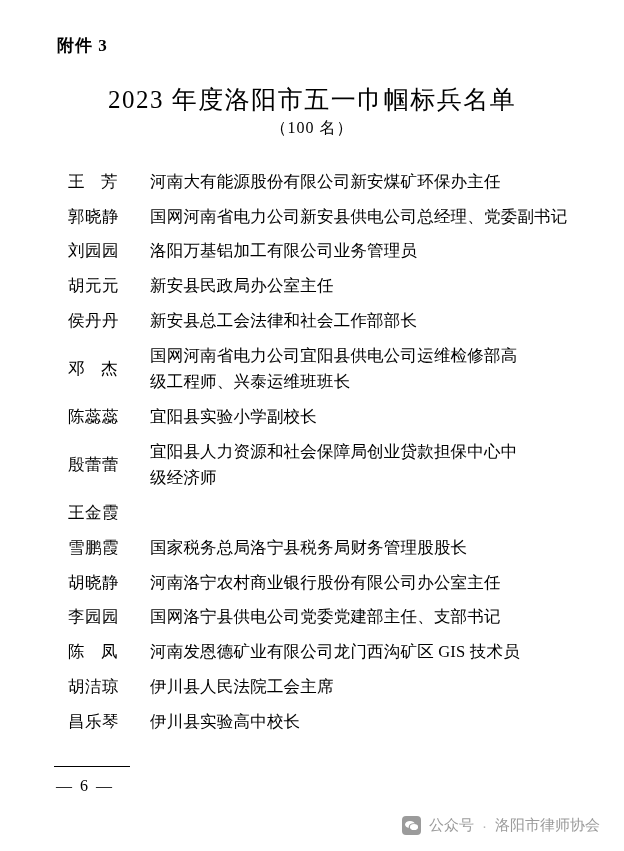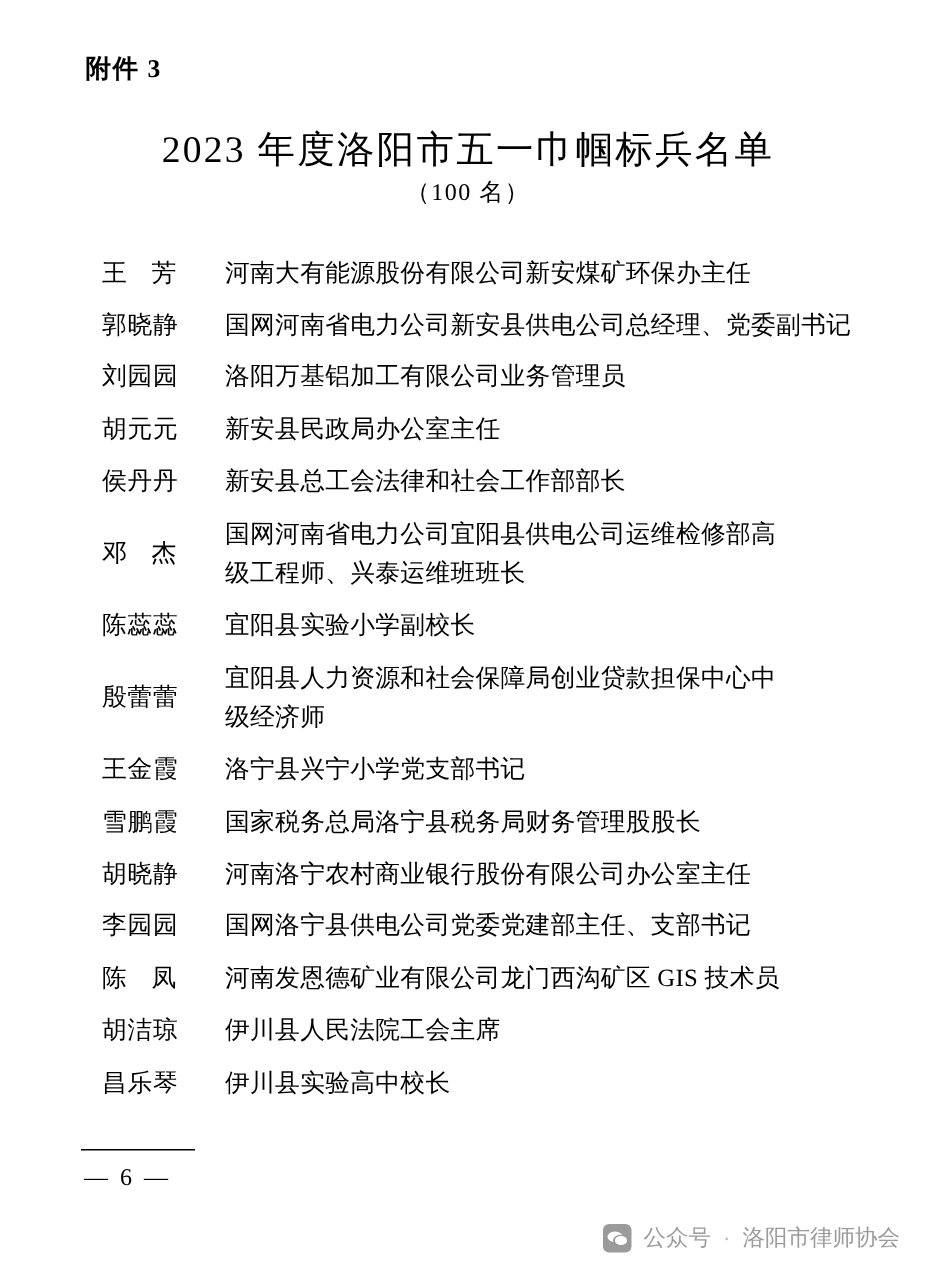--- a/index.html
+++ b/index.html
@@ -195,21 +195,20 @@
     <div class="entry">
       <div class="entry-name">殷蕾蕾</div>
       <div class="entry-desc">
         <span>宜阳县人力资源和社会保障局创业贷款担保中心中</span>
         <span class="cont">级经济师</span>
       </div>
     </div>
 
     <div class="entry">
       <div class="entry-name">王金霞</div>
-      <div class="entry-desc"><span>洛宁县兴宁小学党支部书记</span></div>
     </div>
 
     <div class="entry">
       <div class="entry-name">雪鹏霞</div>
       <div class="entry-desc"><span>国家税务总局洛宁县税务局财务管理股股长</span></div>
     </div>
 
     <div class="entry">
       <div class="entry-name">胡晓静</div>
       <div class="entry-desc"><span>河南洛宁农村商业银行股份有限公司办公室主任</span></div>

